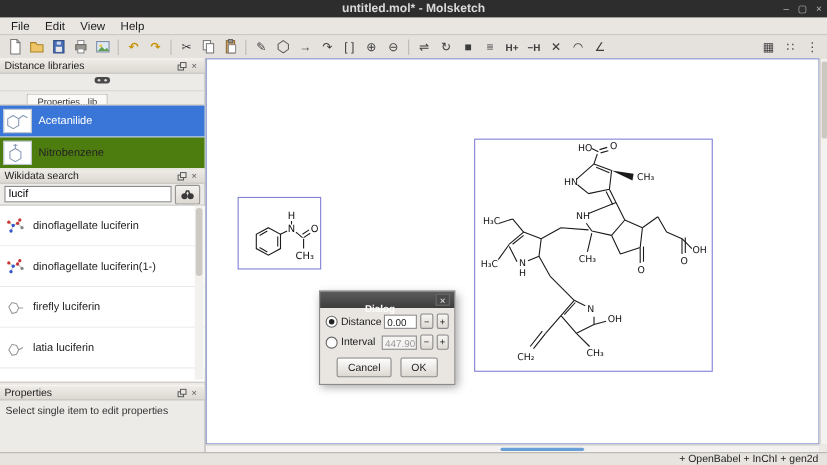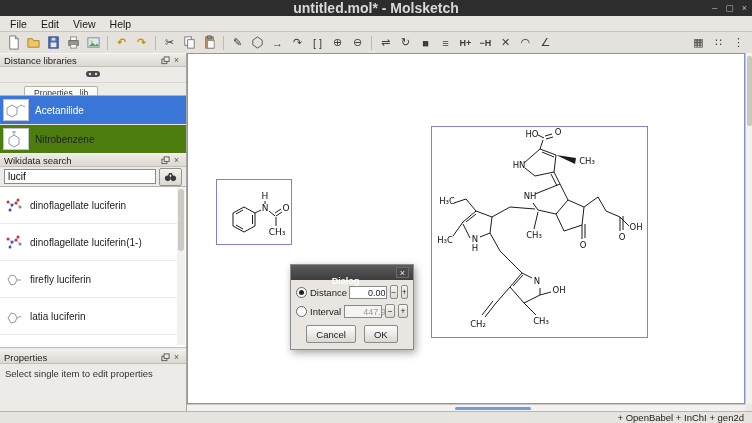--- a/index.html
+++ b/index.html
@@ -1,21 +1,21 @@
 <!DOCTYPE html>
 <html><head>
 <meta charset="utf-8">
 <style>
   html,body{margin:0;padding:0;background:#888;}
   #app{position:relative;width:752px;height:423px;background:#d8d4d0;overflow:hidden;
        font-family:"Liberation Sans","DejaVu Sans",sans-serif;color:#1a1a1a;}
   
   .titlebar{position:absolute;left:0;top:0;right:0;height:16px;background:#2d2d2d;
             display:flex;align-items:center;justify-content:center;}
-  .titlebar .title{color:#d9d9d9;font-size:14px;font-weight:bold;}
+  .titlebar .title{color:#d9d9d9;font-size:11px;font-weight:bold;}
   .win-controls{position:absolute;right:5px;top:0;height:16px;display:flex;gap:8px;align-items:center;}
   .wbtn{color:#b9b9b9;font-size:9px;line-height:16px;cursor:default;}
   
   .menubar{position:absolute;top:16px;left:0;right:0;height:15px;background:#e9e6e2;
            border-bottom:1px solid #c9c5c0;display:flex;align-items:center;padding-left:3px;}
   .menu-item{font-size:10.5px;padding:0 7px;line-height:14px;}
   
   .toolbar{position:absolute;top:32px;left:0;right:0;height:21px;background:#e5e2de;
            border-bottom:1px solid #b9b5b0;display:flex;align-items:center;padding:0 4px;gap:1px;}
   .tbtn{width:19px;height:18px;display:flex;align-items:center;justify-content:center;
@@ -79,21 +79,21 @@
   .dlg-title{height:15px;background:linear-gradient(#5c5c5c,#3d3d3d);display:flex;align-items:center;
              padding:0 4px;box-sizing:border-box;}
   .dlg-title .dt{flex:1;text-align:center;color:#fff;font-size:9px;font-weight:bold;margin-top:17px;}
   .dlg-close{width:13px;height:11px;display:flex;align-items:center;justify-content:center;
              color:#eee;font-size:9px;background:#4a4a4a;border:1px solid #6a6a6a;box-sizing:border-box;}
   .drow{display:flex;align-items:center;margin:5px 5px 0;gap:3px;}
   .radio{width:9px;height:9px;border:1px solid #666;border-radius:50%;background:#fdfdfd;position:relative;flex:none;}
   .radio.on::after{content:"";position:absolute;left:2px;top:2px;right:2px;bottom:2px;background:#222;border-radius:50%;}
   .dlabel{font-size:9.5px;width:36px;}
   .spinval{width:32px;height:13px;background:#fff;border:1px solid #8a8a8a;font-size:9px;
-           line-height:13px;padding:0 18px;box-sizing:border-box;}
+           line-height:13px;padding:0 2px;box-sizing:border-box;}
   .spinval.gray{color:#9a9a9a;background:#f5f4f2;}
   .spinbtn{width:12px;height:14px;border:1px solid #8a8a8a;background:linear-gradient(#f8f6f3,#ddd9d3);
            font-size:8.5px;display:flex;align-items:center;justify-content:center;box-sizing:border-box;border-radius:2px;}
   .dbuttons{display:flex;justify-content:center;gap:8px;margin-top:7px;}
   .dbtn{height:16px;padding:0 9px;border:1px solid #8a8a8a;border-radius:2px;font-size:9.5px;
         background:linear-gradient(#fdfdfc,#dcd8d2);display:flex;align-items:center;}
   
   .vscroll{position:absolute;left:745px;top:53px;width:7px;height:351px;background:#f3f2f0;border-left:1px solid #cac6c0;box-sizing:border-box;}
   .vscroll .thumb{position:absolute;left:1px;top:3px;width:5px;height:70px;background:#cbc7c1;border-radius:2px;}
   .hscroll{position:absolute;left:187px;top:404px;width:558px;height:7px;background:#f3f2f0;border-top:1px solid #cac6c0;box-sizing:border-box;}

